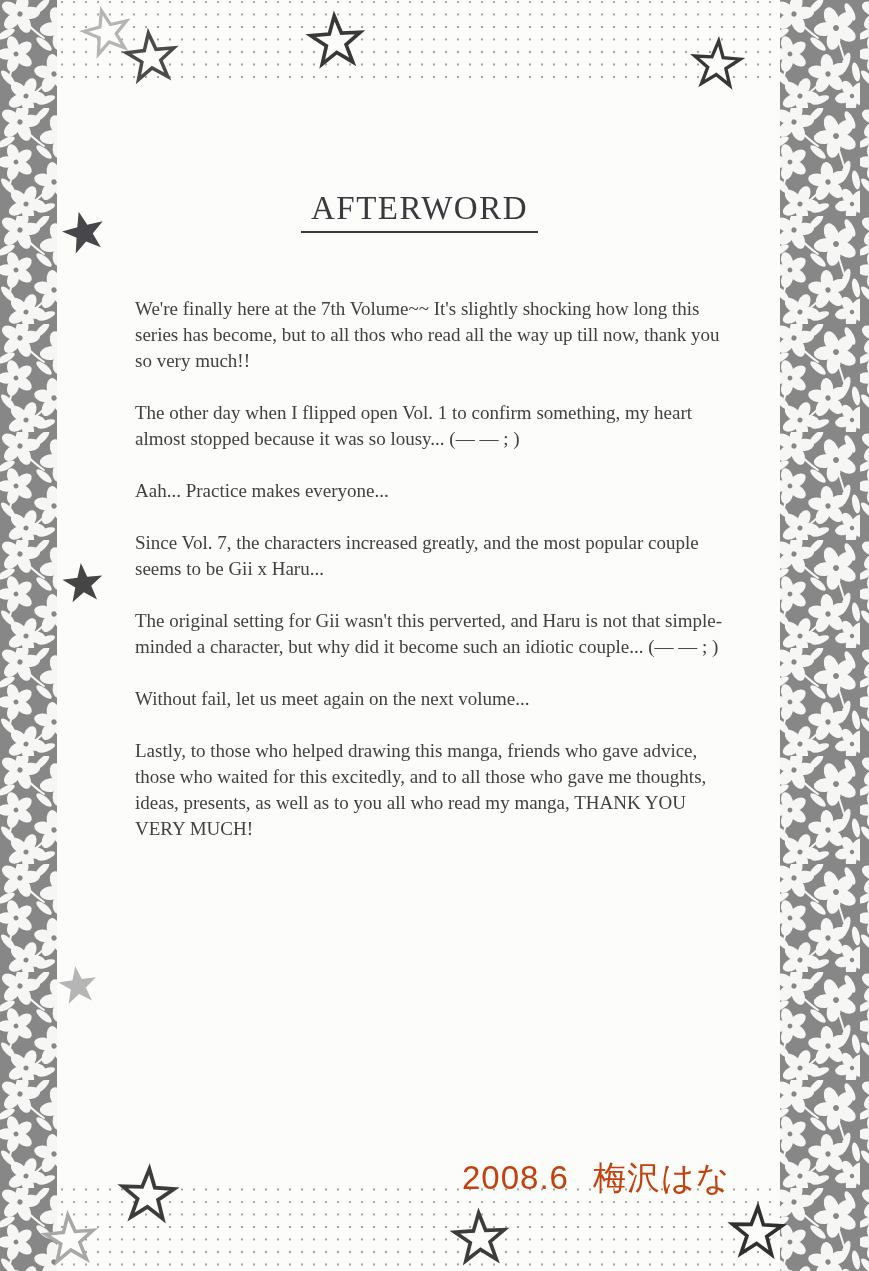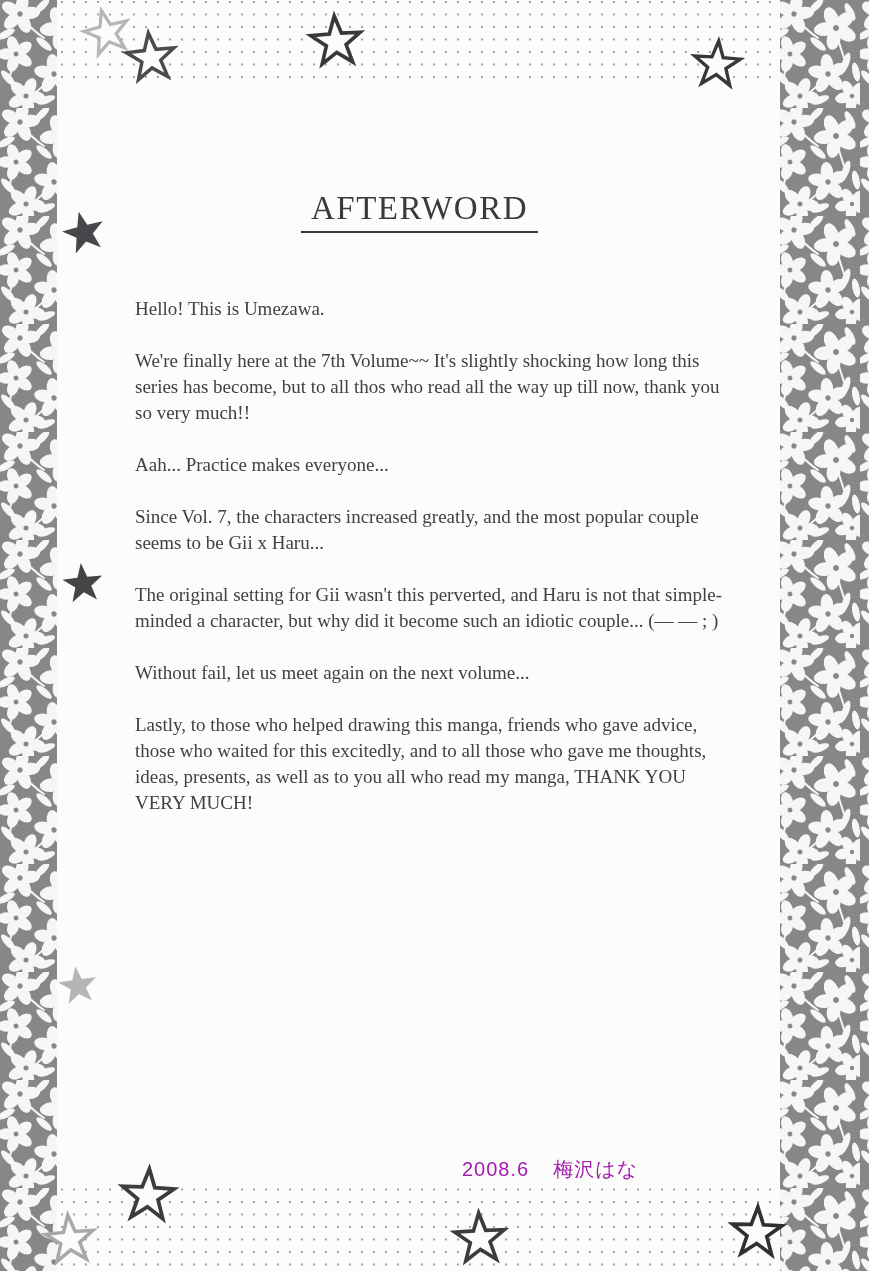--- a/index.html
+++ b/index.html
@@ -11,21 +11,21 @@
   .deco-svg { position:absolute; left:0; top:0; width:869px; height:1271px; display:block; }
   .title-wrap { position:absolute; left:57px; top:190px; width:725px; text-align:center; }
   .title {
     display:inline-block; font-size:33px; letter-spacing:1.5px; color:#3a3a3e;
     border-bottom:2px solid #3a3a3e; padding:0 10px 4px; font-weight:400;
   }
   .content { position:absolute; left:135px; top:296px; width:592px; color:#414141; }
   .content p { margin:0 0 26px 0; font-size:19px; line-height:26px; }
   .signature {
     position:absolute; left:462px; top:1156px;
-    font-family:"Liberation Sans", sans-serif; font-size:20px; color:#a21caf;
+    font-family:"Liberation Sans", sans-serif; font-size:33px; color:#c2410c;
     letter-spacing:1px; white-space:nowrap;
   }
   .signature .author { margin-left:24px; }
 </style>
 </head>
 <body>
 
 <div class="page">
 
   <svg class="deco-svg" viewBox="0 0 869 1271" aria-hidden="true">
@@ -84,22 +84,22 @@
     <use href="#starpath" transform="translate(70,1240) rotate(-5) scale(0.25)" fill="#fcfcfa" stroke="#a8a8a8" stroke-width="14"></use>
     <use href="#starpath" transform="translate(480,1239) rotate(-3) scale(0.26)" fill="#fcfcfa" stroke="#3c3c3c" stroke-width="14"></use>
     <use href="#starpath" transform="translate(757,1233) rotate(2) scale(0.26)" fill="#fcfcfa" stroke="#303030" stroke-width="14"></use>
   </svg>
 
   <div class="title-wrap">
     <span class="title">AFTERWORD</span>
   </div>
 
   <div class="content">
-    <p>Hello! This is Umezawa.</p>
     <p>We're finally here at the 7th Volume~~ It's slightly shocking how long this series has become, but to all thos who read all the way up till now, thank you so very much!!</p>
+    <p>The other day when I flipped open Vol. 1 to confirm something, my heart almost stopped because it was so lousy... (— — ; )</p>
     <p>Aah... Practice makes everyone...</p>
     <p>Since Vol. 7, the characters increased greatly, and the most popular couple seems to be Gii x Haru...</p>
     <p>The original setting for Gii wasn't this perverted, and Haru is not that simple-minded a character, but why did it become such an idiotic couple... (— — ; )</p>
     <p>Without fail, let us meet again on the next volume...</p>
     <p>Lastly, to those who helped drawing this manga, friends who gave advice, those who waited for this excitedly, and to all those who gave me thoughts, ideas, presents, as well as to you all who read my manga, THANK YOU VERY MUCH!</p>
   </div>
 
   <div class="signature">
     <span class="date">2008.6</span><span class="author">梅沢はな</span>
   </div>

